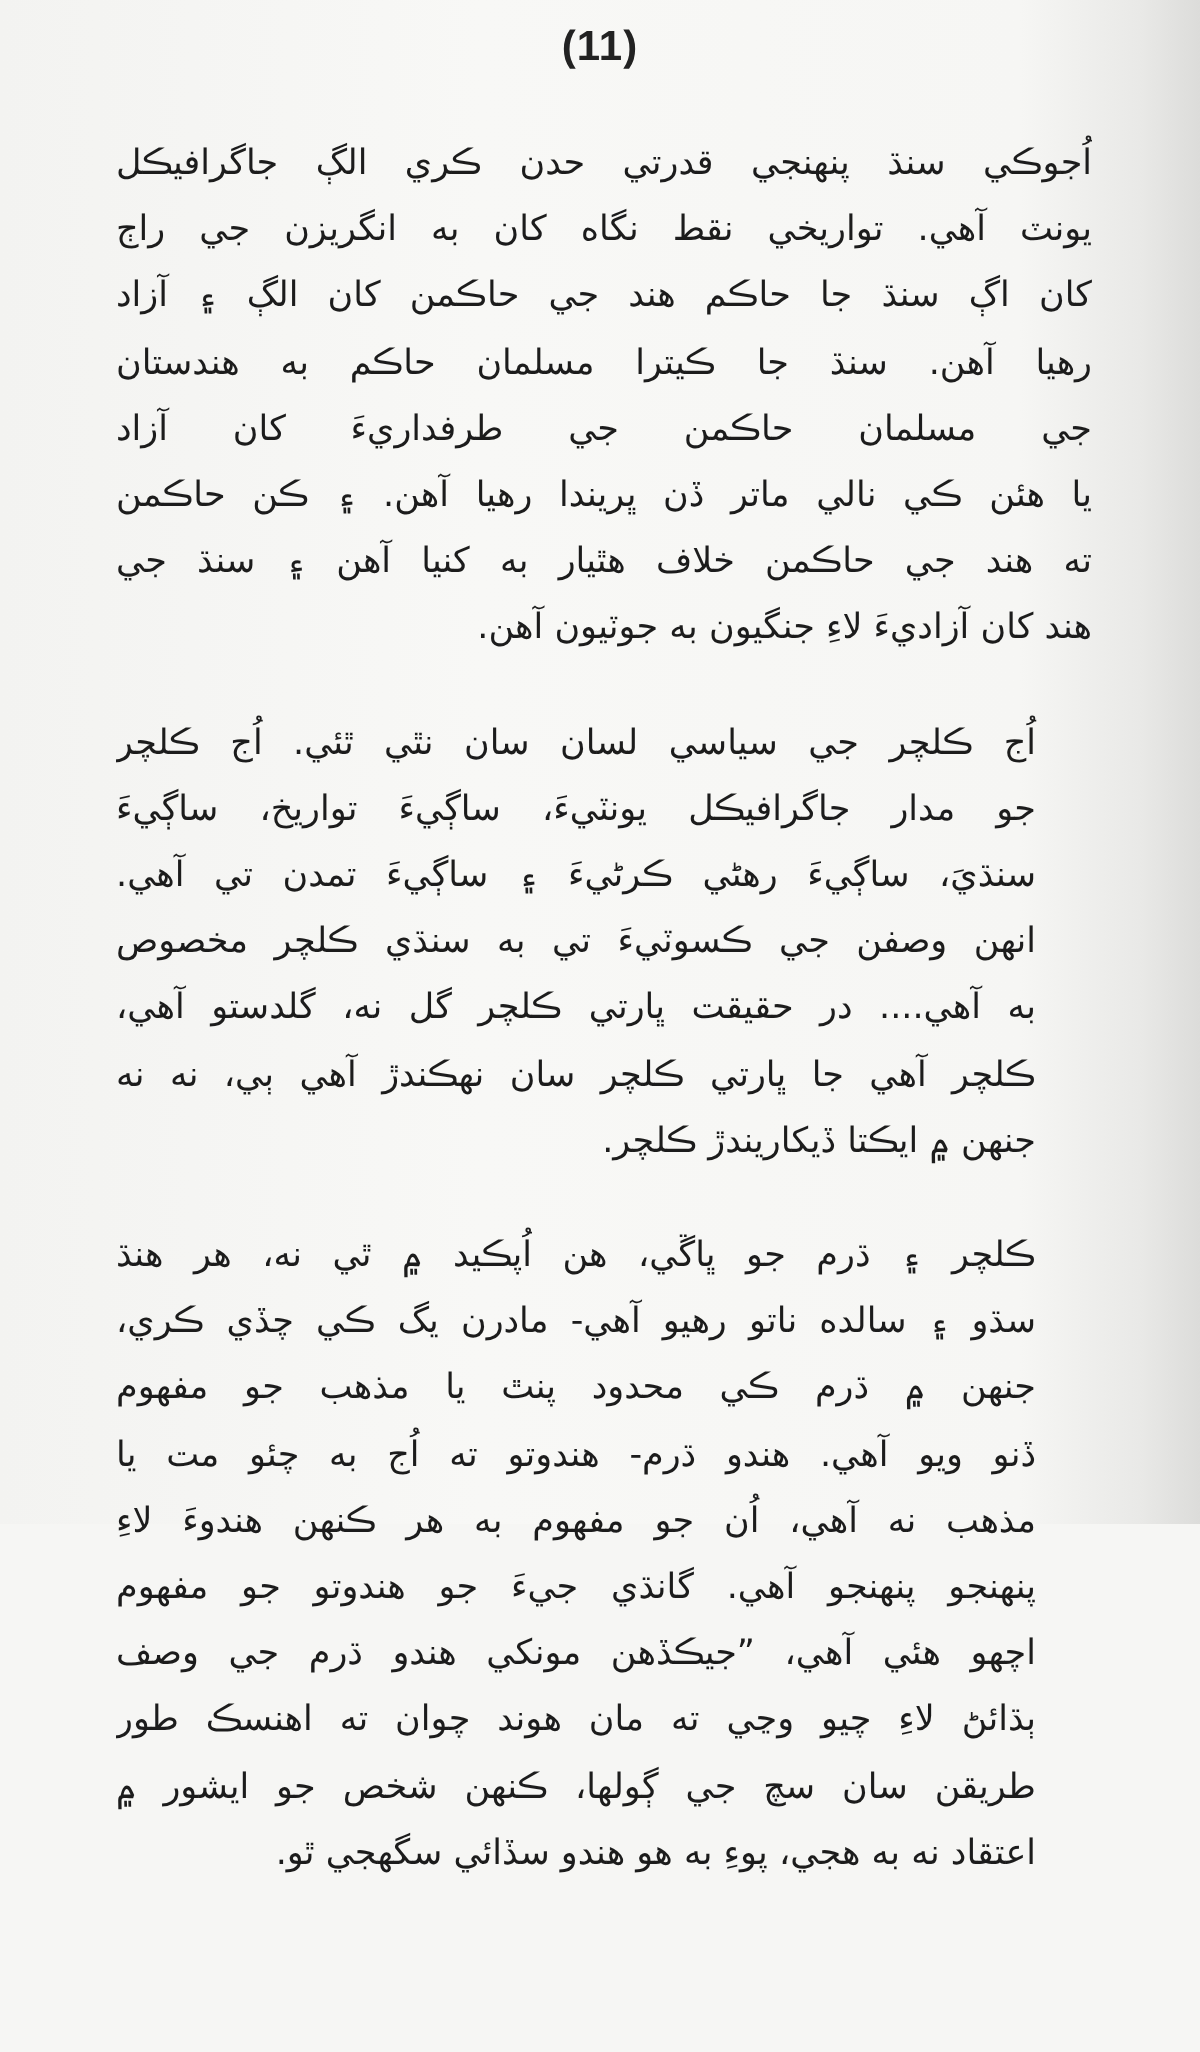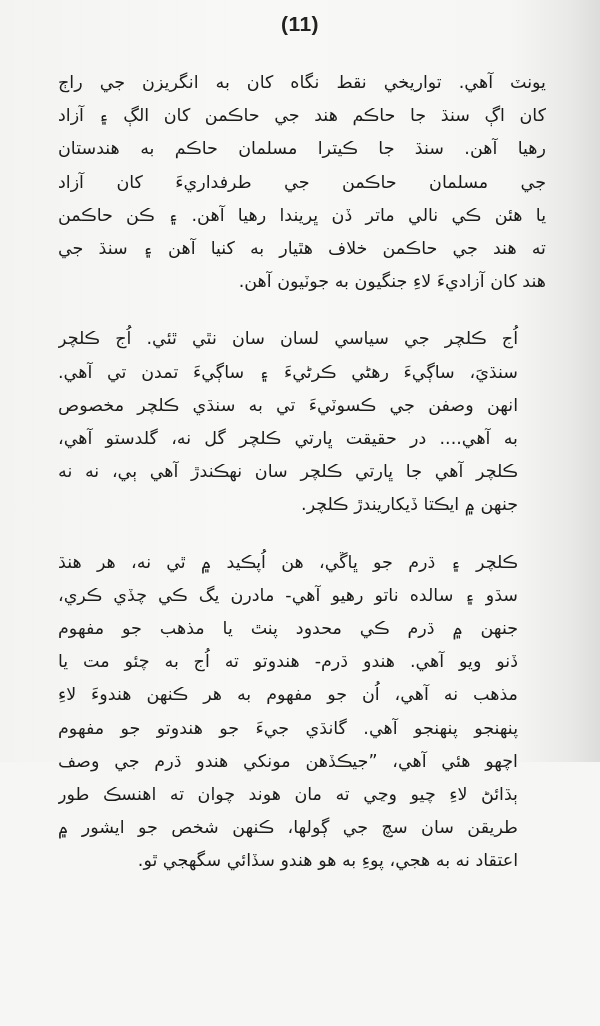--- a/index.html
+++ b/index.html
@@ -69,31 +69,33 @@
   </style>
 </head>
 <body>
 
 <div class="page">
   <div class="page-number">(11)</div>
 
   <div class="body-text">
 
     <div class="para">
+      <span class="line">اُجوڪي سنڌ پنهنجي قدرتي حدن ڪري الڳ جاگرافيڪل</span>
       <span class="line">يونٽ آهي. تواريخي نقط نگاه کان به انگريزن جي راڄ</span>
       <span class="line">کان اڳ سنڌ جا حاڪم هند جي حاڪمن کان الڳ ۽ آزاد</span>
       <span class="line">رهيا آهن. سنڌ جا ڪيترا مسلمان حاڪم به هندستان</span>
       <span class="line">جي مسلمان حاڪمن جي طرفداريءَ کان آزاد</span>
       <span class="line">يا هئن ڪي نالي ماتر ڏن ڀريندا رهيا آهن. ۽ ڪن حاڪمن</span>
       <span class="line">ته هند جي حاڪمن خلاف هٿيار به کنيا آهن ۽ سنڌ جي</span>
       <span class="line last">هند کان آزاديءَ لاءِ جنگيون به جوٽيون آهن.</span>
     </div>
 
     <div class="para indent">
       <span class="line">اُج ڪلچر جي سياسي لسان سان نٿي ٿئي. اُج ڪلچر</span>
+      <span class="line">جو مدار جاگرافيڪل يونٽيءَ، ساڳيءَ تواريخ، ساڳيءَ</span>
       <span class="line">سنڌيَ، ساڳيءَ رهڻي ڪرڻيءَ ۽ ساڳيءَ تمدن تي آهي.</span>
       <span class="line">انهن وصفن جي ڪسوٽيءَ تي به سنڌي ڪلچر مخصوص</span>
       <span class="line">به آهي.... در حقيقت ڀارتي ڪلچر گل نه، گلدستو آهي،</span>
       <span class="line">ڪلچر آهي جا ڀارتي ڪلچر سان نهڪندڙ آهي ٻي، نه نه</span>
       <span class="line last">جنهن ۾ ايڪتا ڏيکاريندڙ ڪلچر.</span>
     </div>
 
     <div class="para indent">
       <span class="line">ڪلچر ۽ ڌرم جو ڀاڱي، هن اُپڪيد ۾ ٿي نه، هر هنڌ</span>
       <span class="line">سڌو ۽ سالده ناتو رهيو آهي- مادرن يگ ڪي چڏي ڪري،</span>

